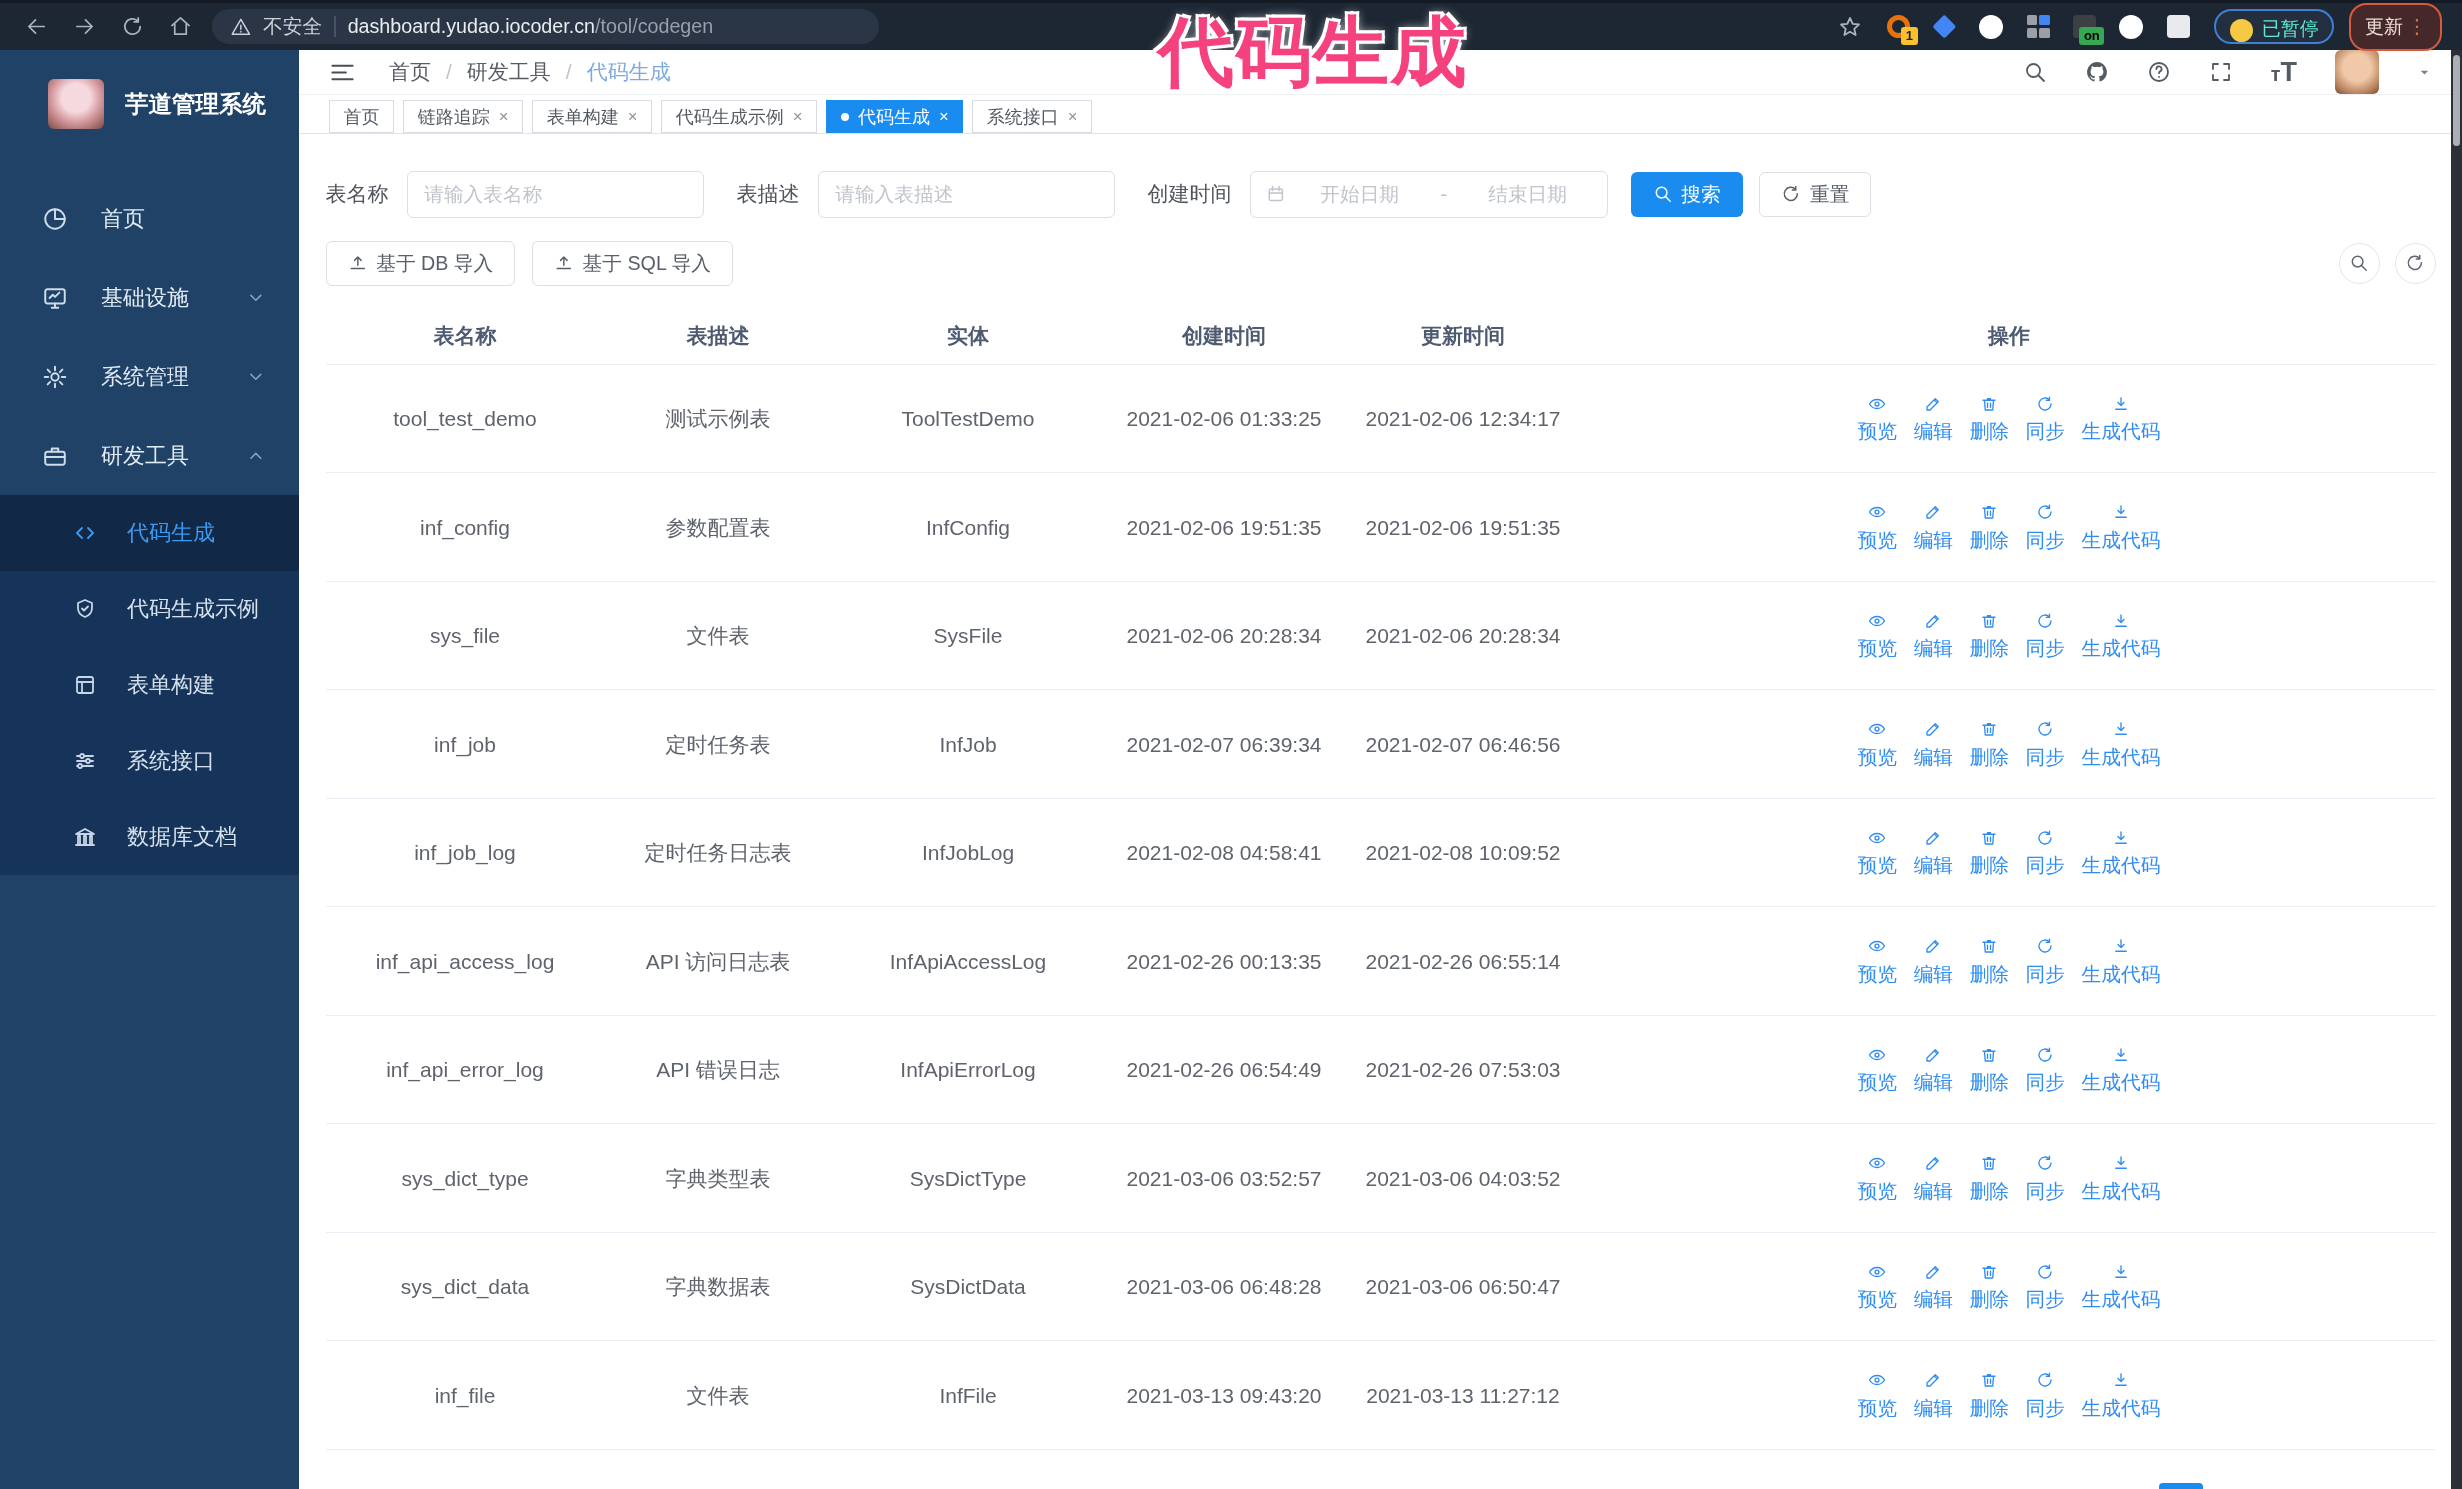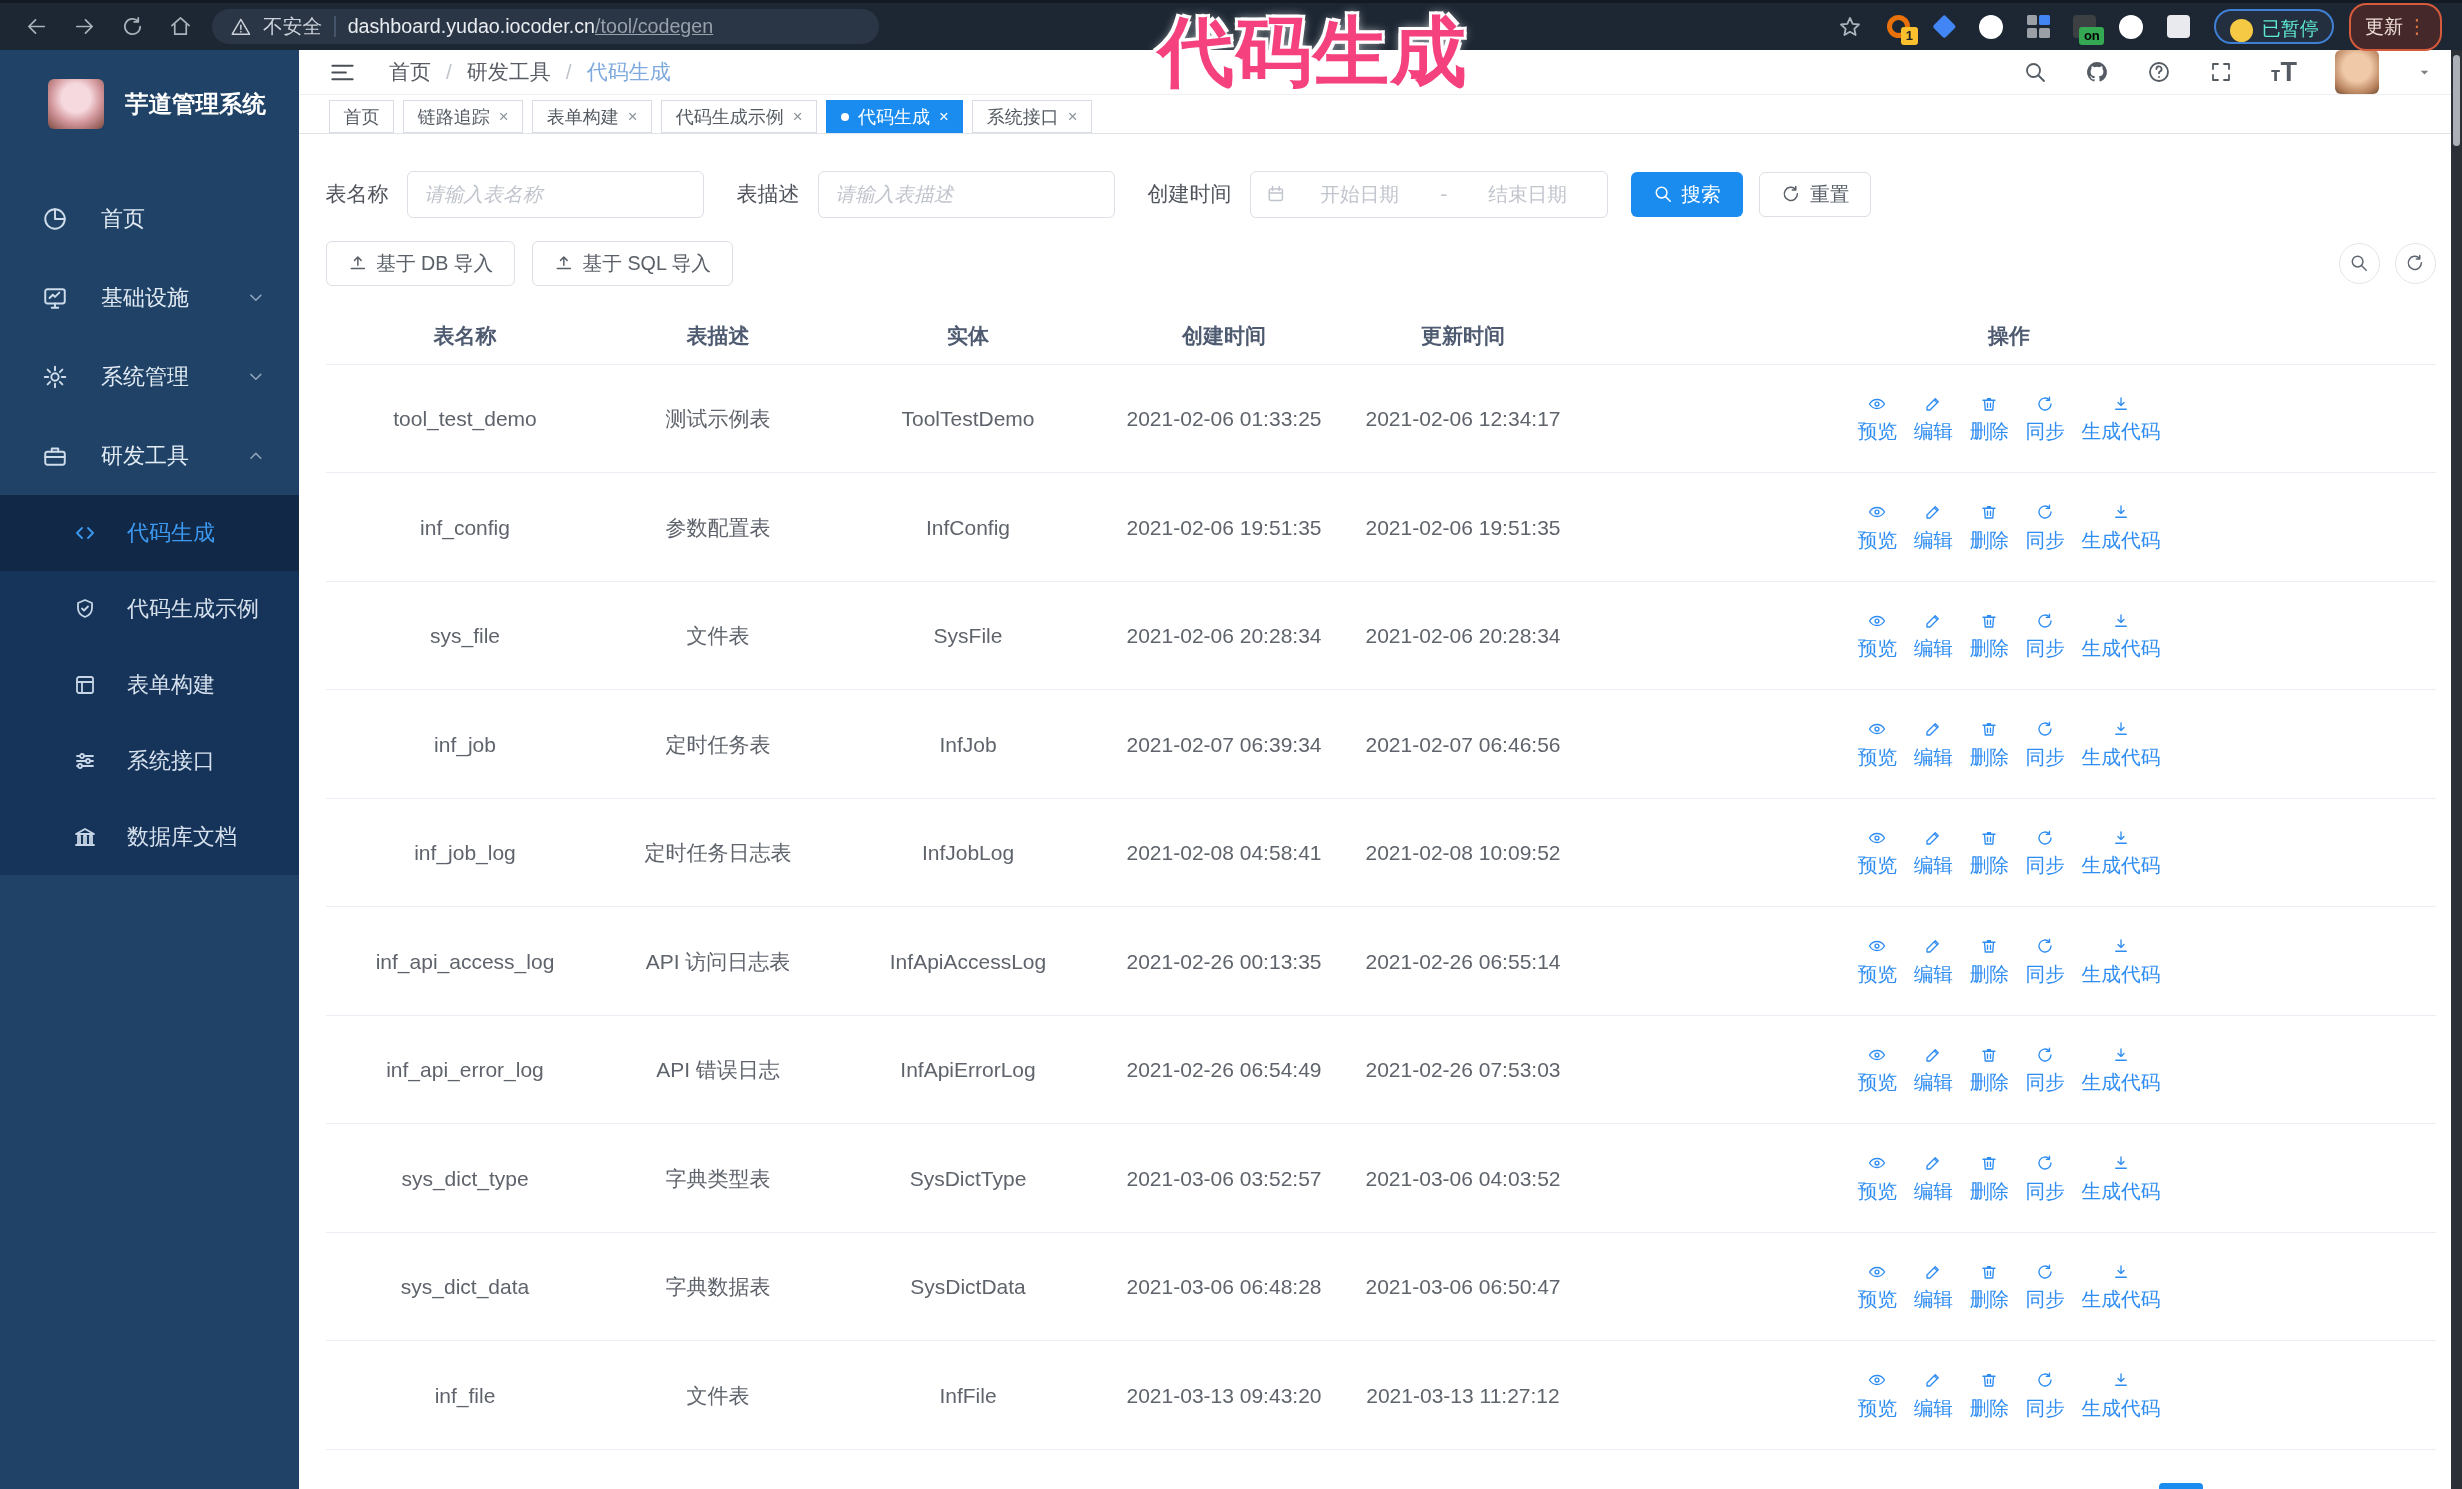--- a/index.html
+++ b/index.html
@@ -8,21 +8,21 @@
   .icon svg { width:1em; height:1em; display:block; }
 
   
   .browser-bar { height:50px; background:#1d2733; border-top:3.8px solid #131a23; display:flex; align-items:center; padding:0 19.7px; gap:15px; position:relative; z-index:5; }
   .nav-ic { width:33px; height:33px; display:flex; align-items:center; justify-content:center; color:#aab2bb; font-size:23px; }
   .url-pill { width:667px; height:35px; border-radius:17.4px; background:#2a3545; display:flex; align-items:center; padding:0 19.7px; gap:12px; font-size:19.7px; }
   .url-pill .warn { color:#ccd2da; font-size:19.7px; }
   .url-pill .sec-label { color:#ccd2da; }
   .url-pill .divider { width:1.5px; height:21px; background:#46546a; }
   .url-host { color:#e9ecf0; }
-  .url-path { color:#97a0ab;text-decoration:underline; }
+  .url-path { color:#97a0ab; }
   .bar-spacer { flex:1; }
   .star { color:#aab2bb; font-size:24px; }
   .ext-row { display:flex; align-items:center; gap:19.7px; margin:0 7.6px; }
   .ext { width:27px; height:27px; position:relative; display:inline-flex; align-items:center; justify-content:center; }
   .ext .badge { position:absolute; right:-6px; bottom:-4.5px; background:#fbc02d; color:#222; font-size:13px; line-height:1; padding:2.3px 4.5px; border-radius:3px; font-weight:bold; }
   .ext .ring { width:23px; height:23px; border-radius:50%; border:5.3px solid currentColor; }
   .ext .diamond { width:16.7px; height:16.7px; transform:rotate(45deg); background:currentColor; border-radius:2.3px; }
   .ext .circ { width:24px; height:24px; border-radius:50%; background:currentColor; color:#fff; display:flex; align-items:center; justify-content:center; font-size:15px; }
   .ext .circ b { color:#fff; font-weight:bold; }
   .ext .sq { width:23px; height:23px; border-radius:3.8px; background:currentColor; }
@@ -71,21 +71,21 @@
   .tab { height:33px; border:0.8px solid #d8dce5; background:#fff; color:#555b63; font-size:18px; display:flex; align-items:center; gap:9px; padding:0 13.6px; cursor:pointer; }
   .tab .x { font-size:16.7px; color:#8d939b; }
   .tab.active { background:#1a8cf0; border-color:#1a8cf0; color:#fff; }
   .tab.active .x { color:#fff; }
   .tab.active::before { content:""; width:8.3px; height:8.3px; border-radius:50%; background:#fff; }
 
   
   .content { flex:1; padding:19.7px 26.5px 0 26.5px; position:relative; }
   .form-row { display:flex; align-items:center; margin-top:16.7px; font-size:21px; color:#50555d; }
   .f-label { margin-right:18px; }
-  .input { width:297px; height:47px; border:0.8px solid #dcdfe6; border-radius:6px; display:flex; align-items:center; padding:0 16.7px; background:#fff;font-style:italic; }
+  .input { width:297px; height:47px; border:0.8px solid #dcdfe6; border-radius:6px; display:flex; align-items:center; padding:0 16.7px; background:#fff; }
   .placeholder { color:#c0c4cc; font-size:19.7px; }
   .gap { width:33px; }
   .date-range { width:358px; height:47px; border:0.8px solid #dcdfe6; border-radius:6px; display:flex; align-items:center; padding:0 15px; gap:10.6px;justify-content:space-between; }
   .date-range .cal { color:#c0c4cc; font-size:19.7px; }
   .date-range .sep { color:#c0c4cc; flex:0 0 auto; padding:0 6px; }
   .date-range .ph { flex:1; text-align:center; }
   .btn { height:45px; border-radius:6px; display:inline-flex; align-items:center; justify-content:center; gap:9px; font-size:19.7px; padding:0 21px; cursor:pointer; border:0.8px solid transparent; }
   .btn-primary { background:#1a8cf0; color:#fff; margin-left:23px; }
   .btn-plain { background:#fff; border-color:#dcdfe6; color:#5a6068; margin-left:16.7px; }
   .toolbar-row { display:flex; align-items:center; margin-top:23px; }

